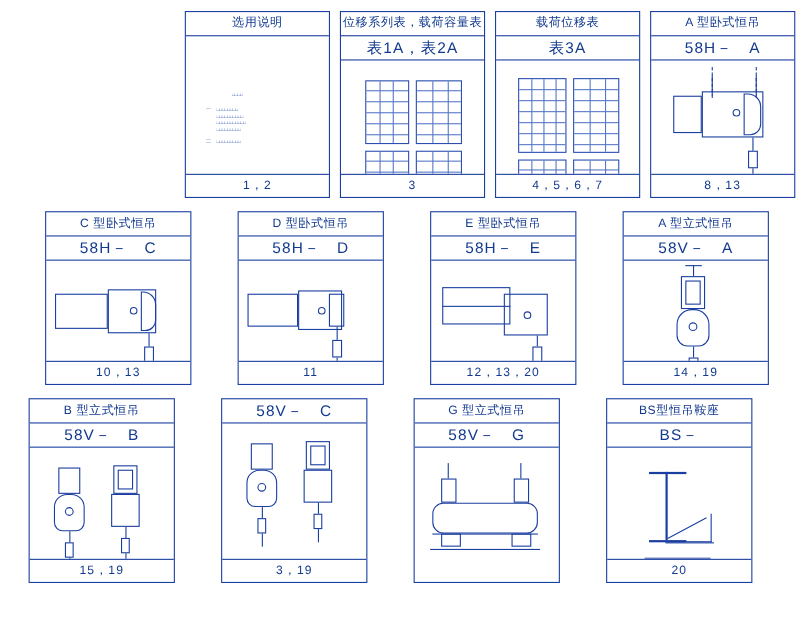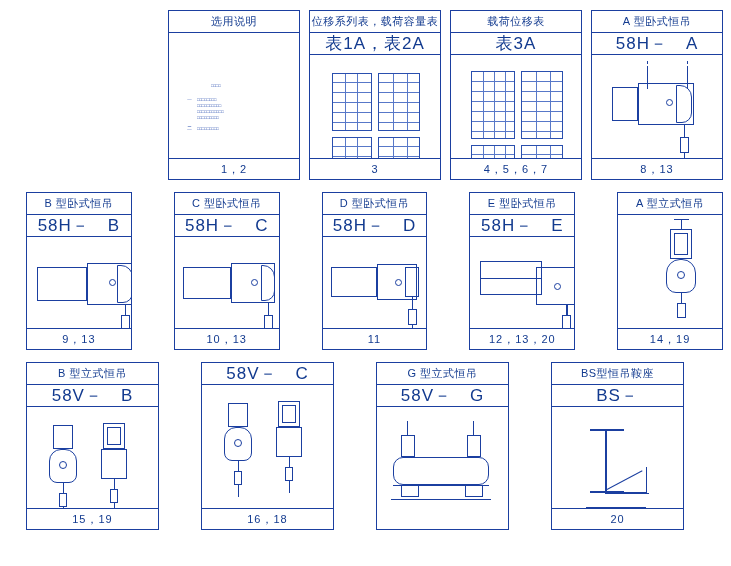--- a/index.html
+++ b/index.html
@@ -33,21 +33,21 @@
     text-align:center;
     font-size:11px;
     line-height:15px;
     padding:3px 1px;
     white-space:nowrap;
     letter-spacing:0.5px;
   }
   .hdr2{
     border-bottom:1.6px solid #1b3fa0;
     text-align:center;
-    font-size:17px;
+    font-size:14px;
     line-height:15px;
     padding:3px 1px;
     letter-spacing:1px;
   }
   .body{
     flex:1;
     position:relative;
     overflow:hidden;
   }
   .ftr{
@@ -203,34 +203,20 @@
         <div class="bx" style="left:88px;top:82px;width:9px;height:16px;"></div>
         <div class="ln vl" style="left:92px;top:98px;height:16px;"></div>
 
       </div>
       <div class="ftr">8，13</div>
     </div>
   </div>
 
   <div class="row row2 r2">
 
-    <div class="card first">
-      <div class="hdr">B 型卧式恒吊</div>
-      <div class="hdr2">58H－　B</div>
-      <div class="body">
-        <div class="bx" style="left:10px;top:30px;width:50px;height:34px;"></div>
-        <div class="bx" style="left:60px;top:26px;width:46px;height:42px;"></div>
-        <div class="cir" style="left:82px;top:42px;width:7px;height:7px;"></div>
-        <div class="dw" style="left:90px;top:28px;width:16px;height:38px;border:1.2px solid #1b3fa0;border-radius:0 12px 10px 0;box-sizing:border-box;"></div>
-        <div class="ln vl" style="left:98px;top:68px;height:10px;"></div>
-        <div class="bx" style="left:94px;top:78px;width:9px;height:16px;"></div>
-
-      </div>
-      <div class="ftr">9，13</div>
-    </div>
 
     <div class="card">
       <div class="hdr">C 型卧式恒吊</div>
       <div class="hdr2">58H－　C</div>
       <div class="body">
         <div class="bx" style="left:8px;top:30px;width:48px;height:32px;"></div>
         <div class="bx" style="left:56px;top:26px;width:44px;height:40px;"></div>
         <div class="cir" style="left:76px;top:42px;width:7px;height:7px;"></div>
         <div class="dw" style="left:86px;top:28px;width:14px;height:36px;border:1.2px solid #1b3fa0;border-radius:0 12px 10px 0;box-sizing:border-box;"></div>
         <div class="ln vl" style="left:93px;top:66px;height:12px;"></div>
@@ -266,20 +252,21 @@
         <div class="cir" style="left:84px;top:46px;width:7px;height:7px;"></div>
         <div class="ln vl" style="left:96px;top:68px;height:10px;"></div>
         <div class="bx" style="left:92px;top:78px;width:9px;height:16px;"></div>
 
       </div>
       <div class="ftr">12，13，20</div>
     </div>
 
     <div class="card">
       <div class="hdr">A 型立式恒吊</div>
+      <div class="hdr2">58V－　A</div>
       <div class="body">
         <div class="ln vl" style="left:63px;top:4px;height:10px;"></div>
         <div class="ln hl" style="left:56px;top:4px;width:15px;"></div>
         <div class="bx" style="left:52px;top:14px;width:22px;height:30px;"></div>
         <div class="bx" style="left:56px;top:18px;width:14px;height:22px;"></div>
         <div class="dw" style="left:48px;top:44px;width:30px;height:34px;border:1.2px solid #1b3fa0;border-radius:14px 14px 10px 10px;box-sizing:border-box;"></div>
         <div class="cir" style="left:59px;top:56px;width:8px;height:8px;"></div>
         <div class="ln vl" style="left:63px;top:78px;height:10px;"></div>
         <div class="bx" style="left:59px;top:88px;width:9px;height:15px;"></div>
 
@@ -324,21 +311,21 @@
         <div class="ln vl" style="left:36px;top:100px;height:12px;"></div>
 
         <div class="bx" style="left:76px;top:16px;width:22px;height:26px;"></div>
         <div class="bx" style="left:80px;top:20px;width:14px;height:18px;"></div>
         <div class="bx" style="left:74px;top:42px;width:26px;height:30px;"></div>
         <div class="ln vl" style="left:87px;top:72px;height:10px;"></div>
         <div class="bx" style="left:83px;top:82px;width:8px;height:14px;"></div>
         <div class="ln vl" style="left:87px;top:96px;height:12px;"></div>
 
       </div>
-      <div class="ftr">16，18</div>
+      <div class="ftr">3，19</div>
     </div>
 
 
     <div class="card">
       <div class="hdr">G 型立式恒吊</div>
       <div class="hdr2">58V－　G</div>
       <div class="body">
         <div class="ln vl" style="left:30px;top:14px;height:14px;"></div>
         <div class="ln vl" style="left:96px;top:14px;height:14px;"></div>
         <div class="bx" style="left:24px;top:28px;width:14px;height:22px;"></div>

